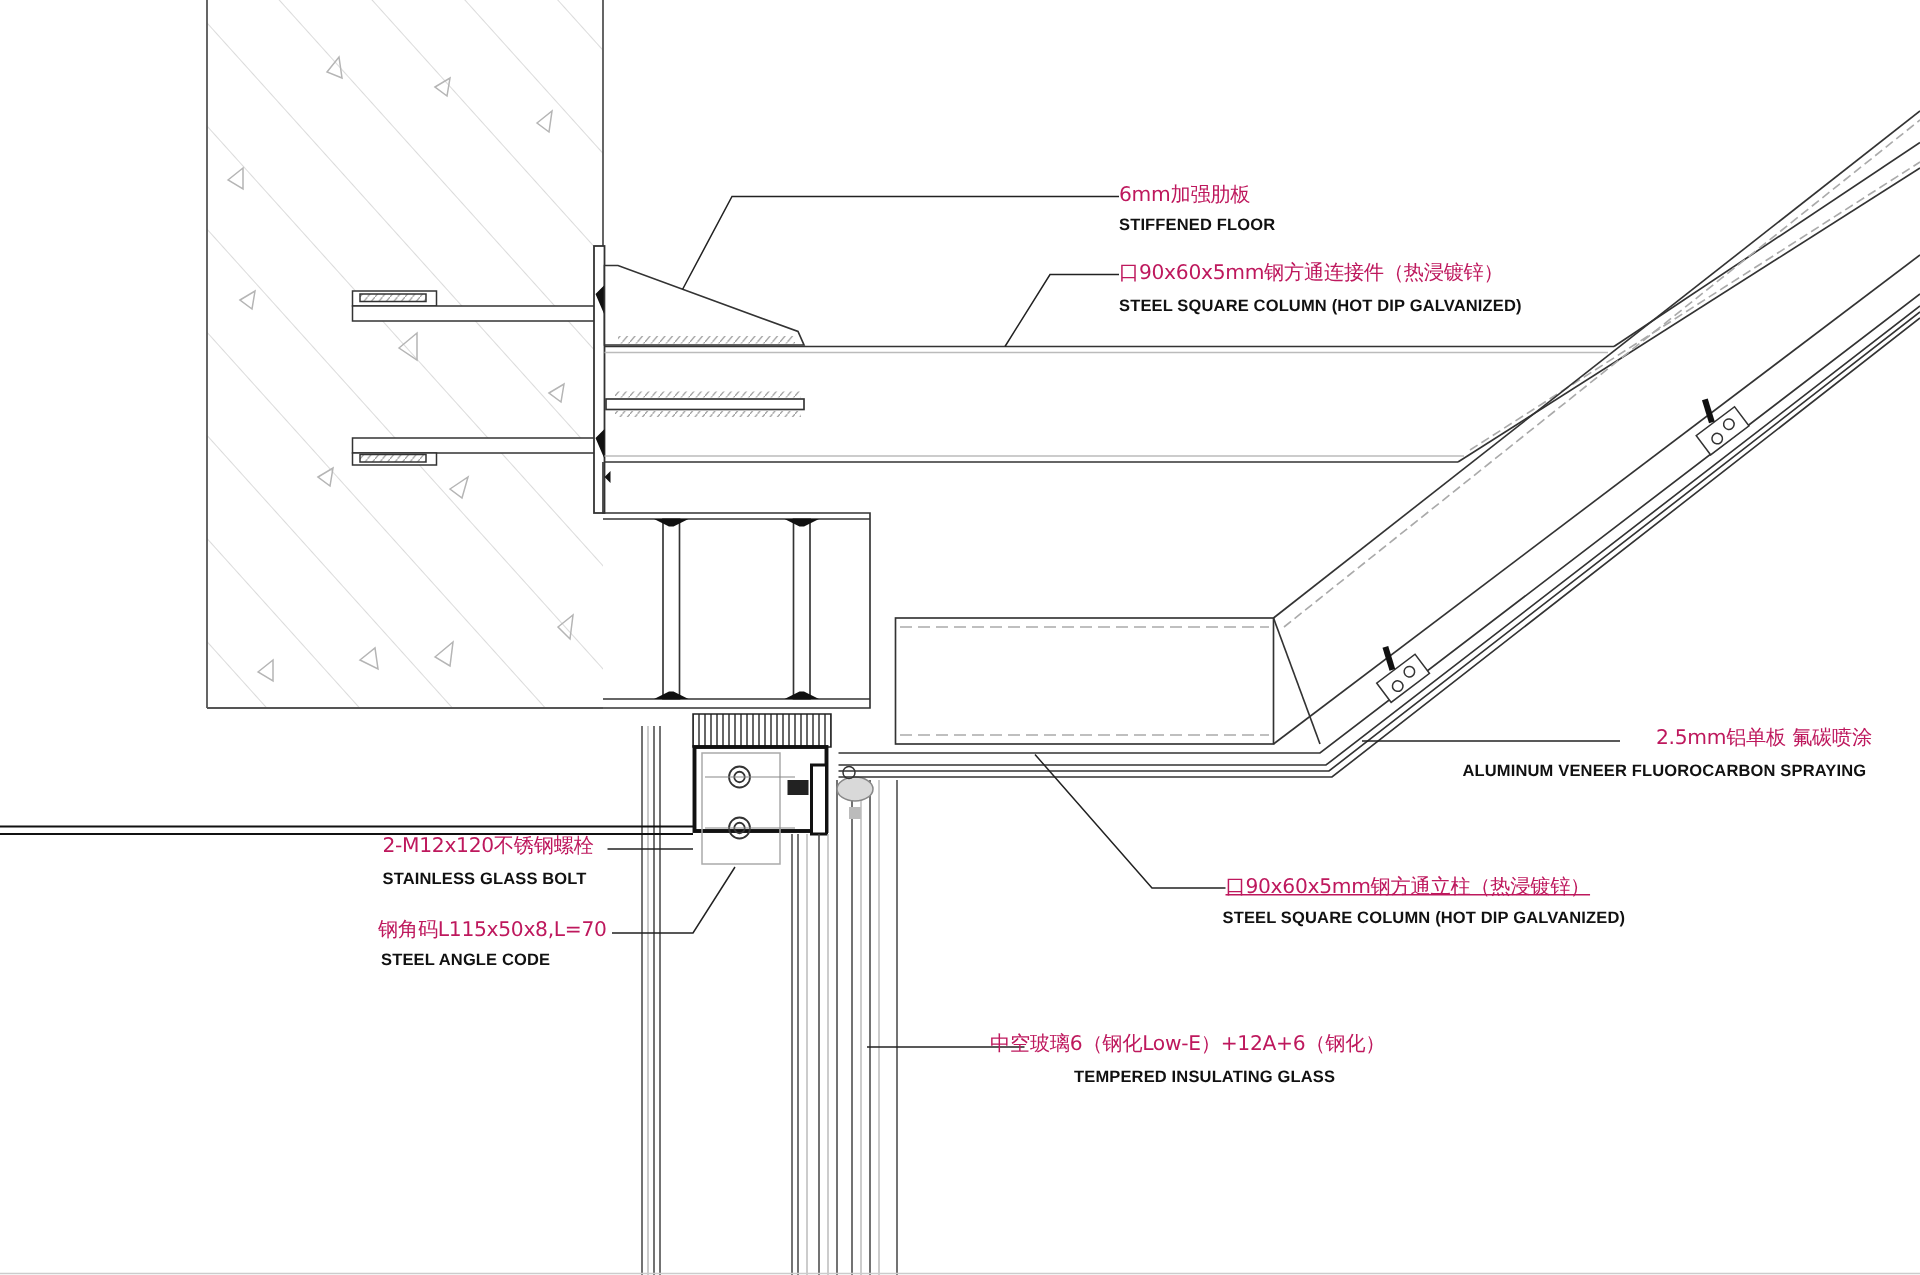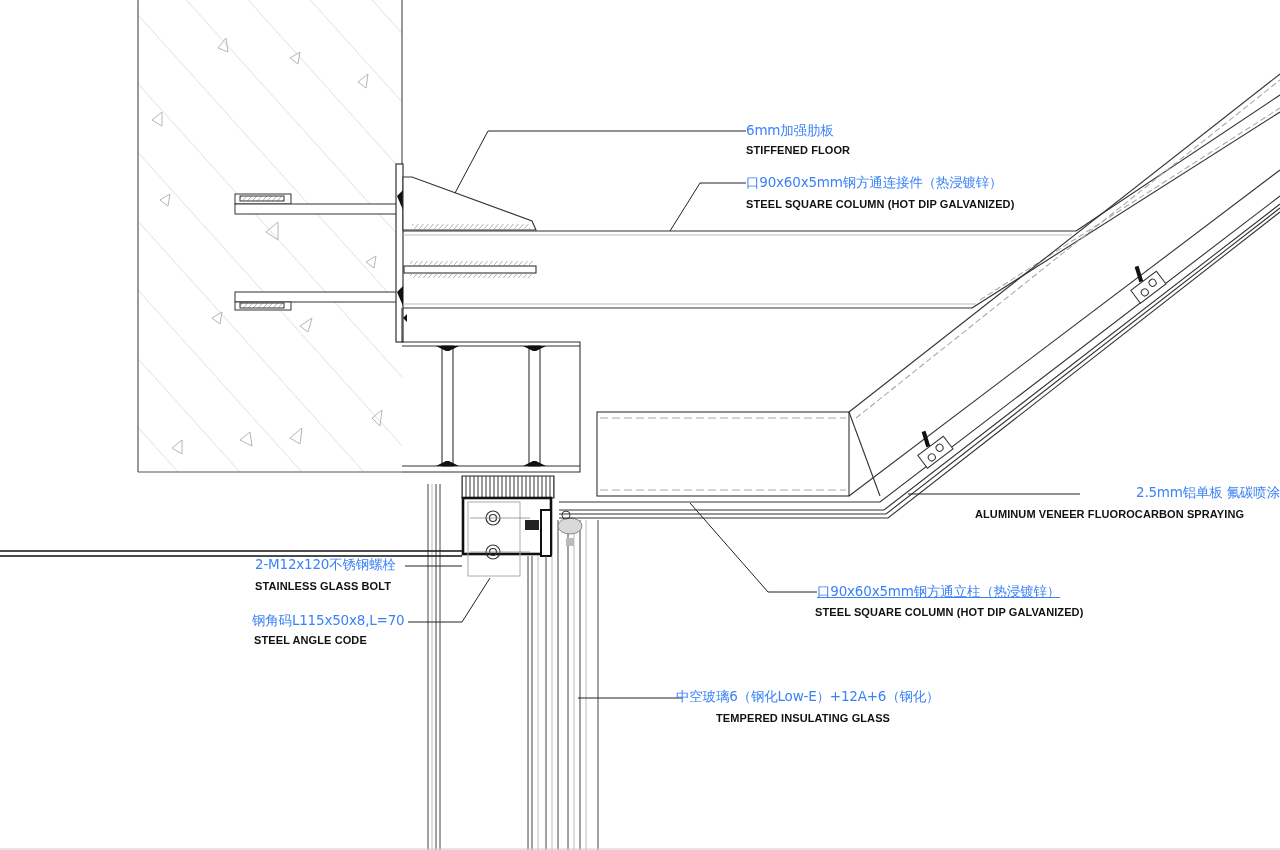--- a/index.html
+++ b/index.html
@@ -1,19 +1,19 @@
 <!DOCTYPE html>
 <html><head>
 <meta charset="utf-8">
 <style>
   html, body { margin: 0; padding: 0; background: #ffffff; }
   body { width: 1280px; height: 850px; overflow: hidden; position: relative; font-family: "DejaVu Sans", sans-serif; }
   #drawing { position: absolute; left: 0; top: 0; width: 1280px; height: 850px; }
   .lbl { position: absolute; white-space: nowrap; color: #1a1a1a; line-height: 1; }
-  .cn { font-family: "DejaVu Sans", sans-serif; font-size: 13.5px; font-weight: 400; letter-spacing: -0.2px; color: #3b82f6; }
+  .cn { font-family: "DejaVu Sans", sans-serif; font-size: 13.5px; font-weight: 400; letter-spacing: -0.2px; color: #be185d; }
   .en { font-family: "Liberation Sans", sans-serif; font-size: 11px; font-weight: 700; letter-spacing: 0.1px; color: #111; }
 </style>
 </head>
 <body>
 
 <svg id="drawing" viewBox="0 0 1280 850" xmlns="http://www.w3.org/2000/svg">
   <defs>
     <pattern id="concreteHatch" patternUnits="userSpaceOnUse" width="46" height="46" patternTransform="rotate(-42)">
       <line x1="0" y1="0" x2="0" y2="46" stroke="#cfcfcf" stroke-width="1"></line>
     </pattern>
@@ -181,26 +181,26 @@
     <polyline points="578,698 683,698"></polyline>
   </g>
 </svg>
 
 <div class="lbl cn" style="left:746px;top:124px;">6mm加强肋板</div>
 <div class="lbl en" style="left:746px;top:145px;">STIFFENED FLOOR</div>
 
 <div class="lbl cn" style="left:746px;top:176px;">口90x60x5mm钢方通连接件（热浸镀锌）</div>
 <div class="lbl en" style="left:746px;top:199px;">STEEL SQUARE COLUMN (HOT DIP GALVANIZED)</div>
 
-<div class="lbl cn" style="left:1136px;top:486px;">2.5mm铝单板 氟碳喷涂</div>
+<div class="lbl cn" style="left:1104px;top:486px;">2.5mm铝单板 氟碳喷涂</div>
 <div class="lbl en" style="left:927px;top:509px;margin-left:48px;">ALUMINUM VENEER FLUOROCARBON SPRAYING</div>
 
 <div class="lbl cn" style="left:255px;top:558px;">2-M12x120不锈钢螺栓</div>
 <div class="lbl en" style="left:255px;top:581px;">STAINLESS GLASS BOLT</div>
 
 <div class="lbl cn" style="left:817px;top:585px;text-decoration:underline;">口90x60x5mm钢方通立柱（热浸镀锌）</div>
 <div class="lbl en" style="left:815px;top:607px;">STEEL SQUARE COLUMN (HOT DIP GALVANIZED)</div>
 
 <div class="lbl cn" style="left:252px;top:614px;">钢角码L115x50x8,L=70</div>
 <div class="lbl en" style="left:254px;top:635px;">STEEL ANGLE CODE</div>
 
-<div class="lbl cn" style="left:676px;top:690px;text-align:center;">中空玻璃6（钢化Low-E）+12A+6（钢化）</div>
+<div class="lbl cn" style="left:660px;top:690px;text-align:center;">中空玻璃6（钢化Low-E）+12A+6（钢化）</div>
 <div class="lbl en" style="left:686px;top:713px;margin-left:30px;">TEMPERED INSULATING GLASS</div>
 
 </body></html>

